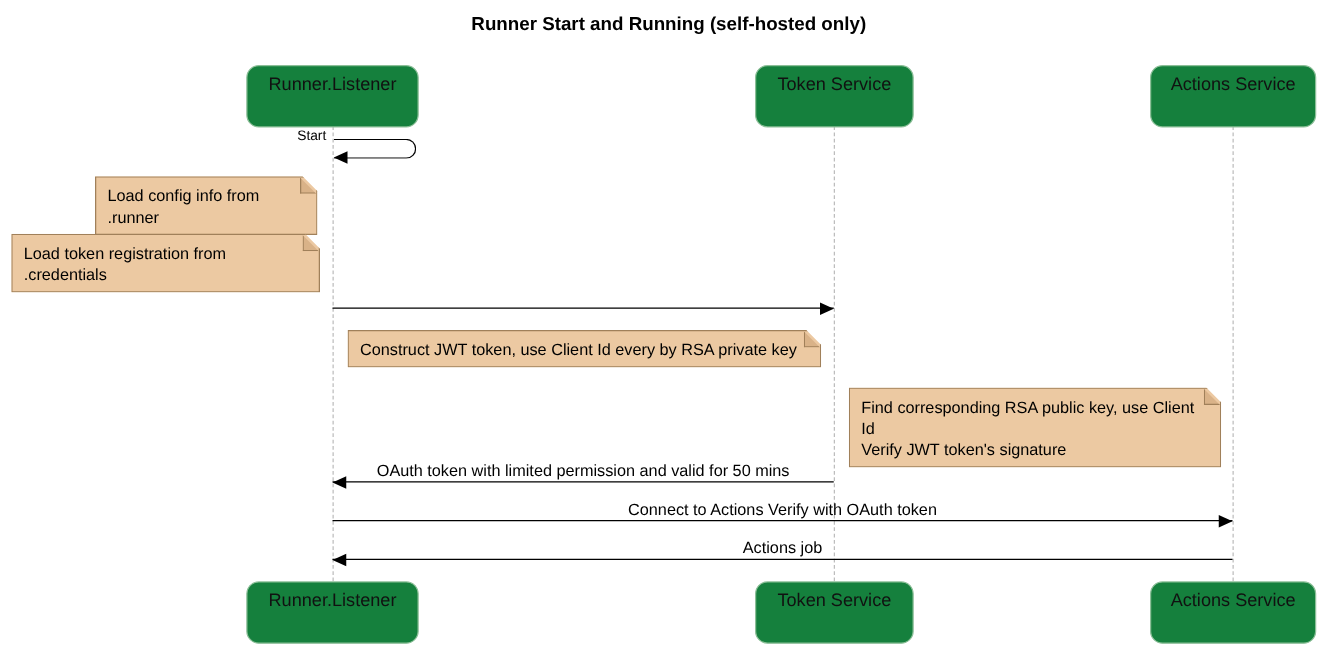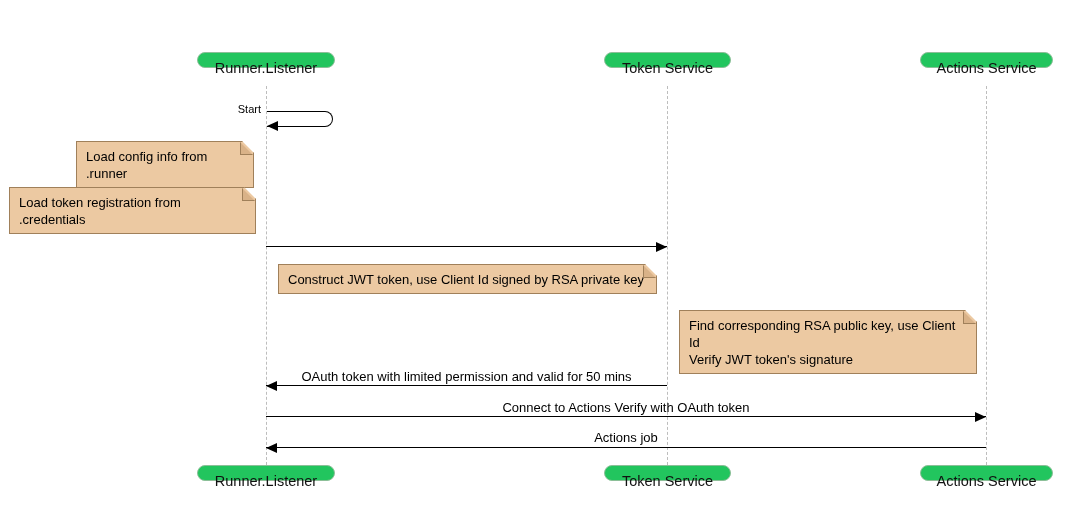--- a/index.html
+++ b/index.html
@@ -27,22 +27,22 @@
   .lifeline {
     position: absolute;
     top: 86px;
     height: 379px;
     width: 0;
     border-left: 1px dashed #bdbdbd;
   }
 
   .participant {
     position: absolute;
-    height: 16px;
-    background: #22c55e;
+    height: 50px;
+    background: #15803d;
     border: 1.5px solid #8cbf98;
     border-radius: 10px;
     text-align: center;
     line-height: 31px;
     font-size: 14.5px;
     color: #111;
   }
 
   .note {
     position: absolute;
@@ -104,20 +104,21 @@
     width: 61px;
     text-align: right;
     font-size: 11px;
   }
 </style>
 </head>
 <body>
 
 <div class="diagram">
 
+  <div class="title">Runner Start and Running (self-hosted only)</div>
 
   <div class="lifeline" style="left:266px;"></div>
   <div class="lifeline" style="left:667px;"></div>
   <div class="lifeline" style="left:986px;"></div>
 
   <div class="participant" style="left:197px; top:52px; width:138px;">Runner.Listener</div>
   <div class="participant" style="left:604px; top:52px; width:127px;">Token Service</div>
   <div class="participant" style="left:920px; top:52px; width:133px;">Actions Service</div>
 
   <div class="participant" style="left:197px; top:465px; width:138px;">Runner.Listener</div>
@@ -128,21 +129,21 @@
   <div class="self-loop"></div>
   <div class="arrowhead arrow-left" style="left:267px; top:121px;"></div>
 
   <div class="note" style="left:76px; top:141px; width:178px;">Load config info from .runner</div>
 
   <div class="note" style="left:9px; top:187px; width:247px;">Load token registration from .credentials</div>
 
   <div class="msg-line" style="left:266px; top:246px; width:401px;"></div>
   <div class="arrowhead arrow-right" style="left:656px; top:242px;"></div>
 
-  <div class="note" style="left:278px; top:264px; width:379px;">Construct JWT token, use Client Id signed by RSA private key</div>
+  <div class="note" style="left:278px; top:264px; width:379px;">Construct JWT token, use Client Id every by RSA private key</div>
 
   <div class="note" style="left:679px; top:310px; width:298px;">Find corresponding RSA public key, use Client Id
 Verify JWT token's signature</div>
 
   <div class="msg-label" style="left:266px; top:369px; width:401px;">OAuth token with limited permission and valid for 50 mins</div>
   <div class="msg-line" style="left:266px; top:385px; width:401px;"></div>
   <div class="arrowhead arrow-left" style="left:266px; top:381px;"></div>
 
   <div class="msg-label" style="left:266px; top:400px; width:720px;">Connect to Actions Verify with OAuth token</div>
   <div class="msg-line" style="left:266px; top:416px; width:720px;"></div>

